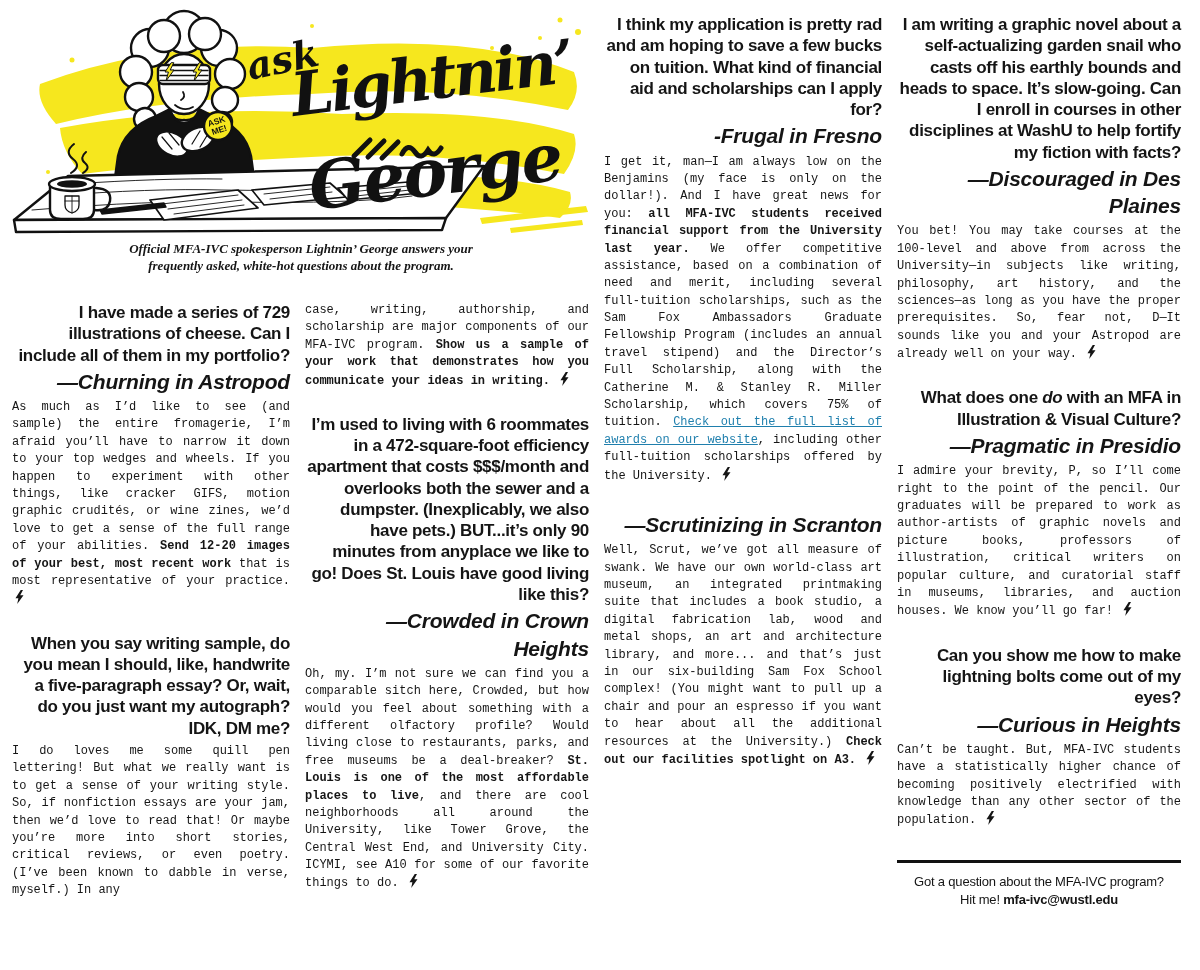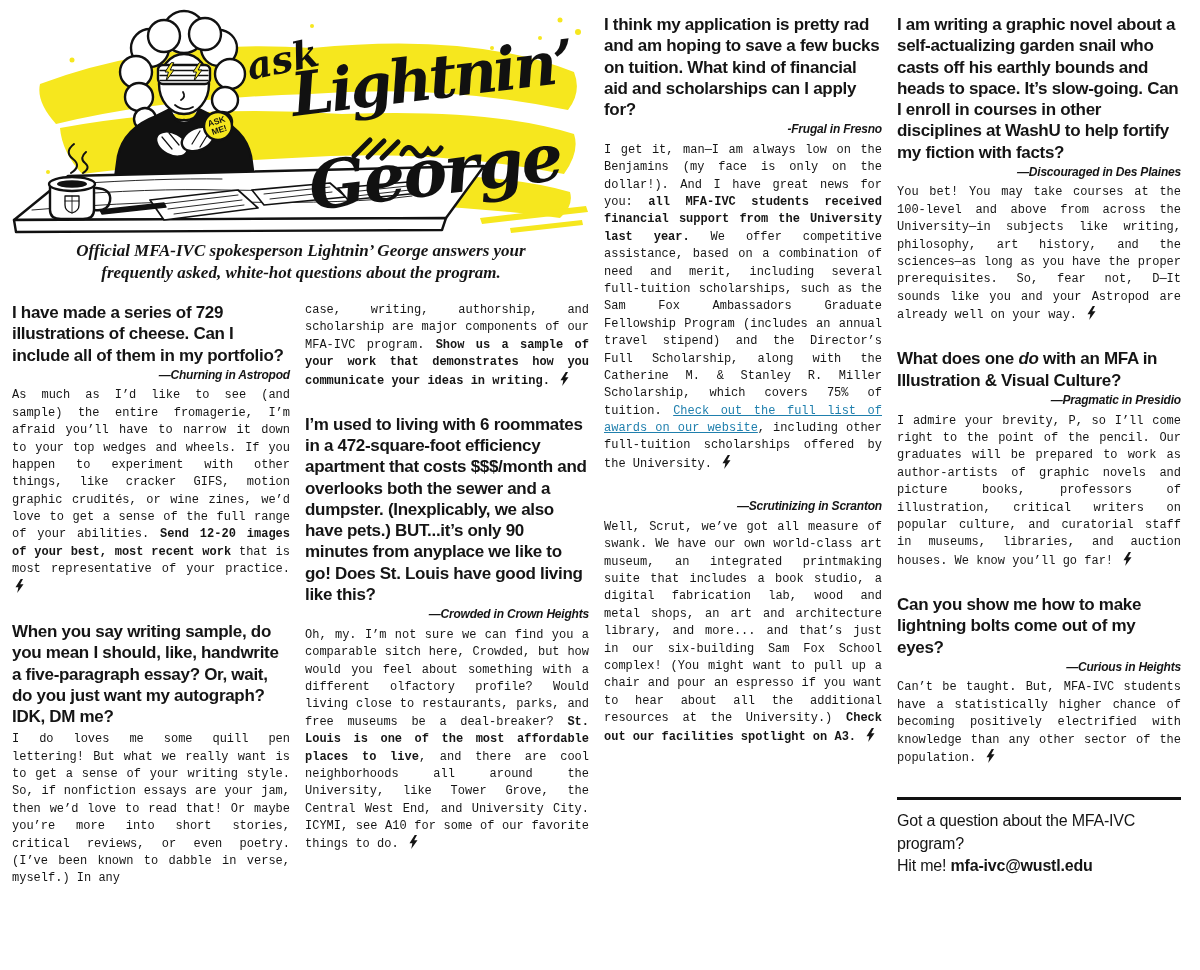--- a/index.html
+++ b/index.html
@@ -4,42 +4,42 @@
 <style>
   html,body{margin:0;padding:0;background:#ffffff;}
   body{width:1200px;height:970px;overflow:hidden;color:#151515;
        font-family:"Liberation Sans",sans-serif;}
   .page{position:relative;width:1200px;height:970px;background:#fff;overflow:hidden;}
 
   
   .masthead{position:absolute;left:12px;top:4px;width:578px;}
   .hero{display:block;}
   .caption{font-family:"Liberation Serif",serif;font-style:italic;font-weight:bold;
-           font-size:17px;line-height:1.32;text-align:center;margin:4px auto 0;max-width:540px;}
+           font-size:13px;line-height:1.32;text-align:center;margin:4px auto 0;max-width:540px;}
 
   
   .columns{position:absolute;left:12px;top:14px;display:grid;
            grid-template-columns:278px 284px 278px 284px;column-gap:15px;}
   .col{display:flex;flex-direction:column;gap:24px;min-width:0;}
   .col.offset{margin-top:288px;}
 
-  .q{font-size:17px;font-weight:bold;line-height:1.25;letter-spacing:-0.3px;margin:0;}
-  .attr{font-size:12px;font-weight:bold;font-style:italic;text-align:right;
+  .q{font-size:17px;font-weight:bold;line-height:1.25;letter-spacing:-0.3px;margin:0;text-align:right;}
+  .attr{font-size:21px;font-weight:bold;font-style:italic;text-align:right;
         line-height:1.3;margin-top:2px;letter-spacing:-0.2px;}
   .a{font-family:Liberation Mono, monospace;font-size:12px;line-height:1.45;
      text-align:justify;margin:4px 0 0 0;}
   .a b{font-weight:bold;}
   .q i{font-style:italic;}
   .link{color:#1f7fad;text-decoration:underline;cursor:pointer;}
   .bolt{display:inline-block;width:9px;height:14px;margin-left:3px;vertical-align:-2px;fill:#151515;}
 
   
   .footnote{margin-top:-4px;}
   .footer-rule{border:none;border-top:3px solid #111;margin:10px 0 10px 0;width:100%;}
-  .fline{font-size:16px;line-height:1.4;letter-spacing:-0.2px;}
+  .fline{font-size:13px;line-height:1.4;letter-spacing:-0.2px;text-align:center;}
   .fline b{font-weight:bold;margin-top:16px;}
 </style>
 </head>
 <body>
 
 <div class="page">
 
   <header class="masthead">
     <svg class="hero" viewBox="0 0 578 232" width="578" height="232">
 

